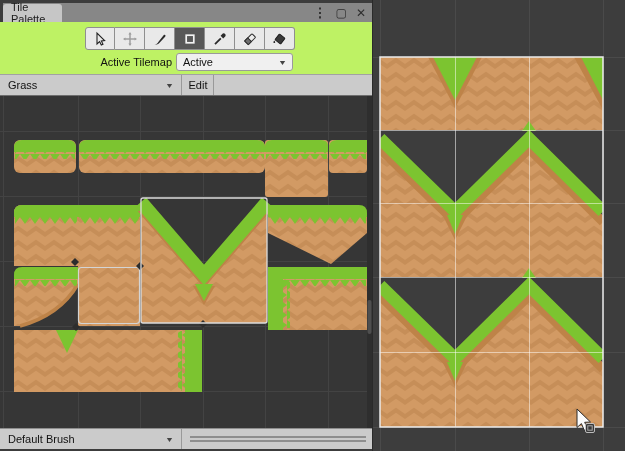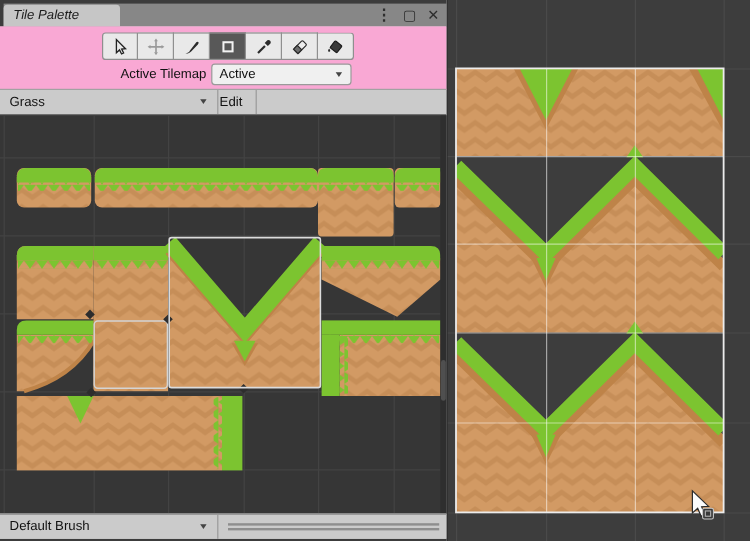--- a/index.html
+++ b/index.html
@@ -6,46 +6,46 @@
   .stage{position:relative;width:625px;height:451px;overflow:hidden;
          font-family:"Liberation Sans",sans-serif;-webkit-font-smoothing:antialiased;}
   svg{display:block;}
   
   .scene{position:absolute;left:0;top:0;width:625px;height:451px;}
   
   .panel{position:absolute;left:0;top:0;width:372px;height:451px;background:#C8C8C8;
          box-shadow:1px 0 0 #2A2A2A;}
   .titlebar{position:relative;height:22px;background:#878787;border-top:3px solid #3C3C3C;
             border-left:3px solid #3C3C3C;box-sizing:border-box;}
-  .tab{position:absolute;left:0;top:1px;height:18px;width:97px;background:#C6C6C6;
-       border-radius:3px 3px 0 0;display:flex;align-items:center;padding-left:8px;box-sizing:border-box;font-style:italic;}
+  .tab{position:absolute;left:0;top:1px;height:18px;width:59px;background:#C6C6C6;
+       border-radius:3px 3px 0 0;display:flex;align-items:center;padding-left:8px;box-sizing:border-box;}
   .tab span{font-size:11px;color:#1B1B1B;}
   .tb-icons{position:absolute;right:6px;top:0;height:19px;display:flex;align-items:center;gap:9px;}
   .tb-ic{color:#2E2E2E;font-size:12px;line-height:1;cursor:default;}
   .tb-ic.kebab{font-size:13px;font-weight:bold;}
   
-  .toolbar{position:relative;height:53px;background:#f9a8d4;border-bottom:1px solid #A2A2A2;box-sizing:border-box;}
+  .toolbar{position:relative;height:53px;background:#bef264;border-bottom:1px solid #A2A2A2;box-sizing:border-box;}
   .tools{position:absolute;left:85px;top:5px;display:flex;}
   .toolbtn{width:30px;height:23px;background:#E9E9E9;border:1px solid #8F8F8F;border-left:none;
            display:flex;align-items:center;justify-content:center;padding:0;box-sizing:border-box;}
   .toolbtn:first-child{border-left:1px solid #8F8F8F;border-radius:3px 0 0 3px;}
   .toolbtn:last-child{border-radius:0 3px 3px 0;}
   .toolbtn.active{background:#585858;}
   .tm-row{position:absolute;left:0;top:30px;width:100%;height:22px;}
   .tm-label{position:absolute;right:200px;top:4px;font-size:11px;color:#111;}
   .dropdown{position:absolute;display:flex;align-items:center;box-sizing:border-box;
             background:#F0F0F0;border:1px solid #9A9A9A;border-radius:3px;font-size:11px;color:#111;}
   .dd-tilemap{left:176px;top:1px;width:117px;height:18px;padding:0 6px;}
   .dd-arrow{margin-left:auto;font-size:7px;color:#444;transform:scaleX(1.3);}
   
   .grassrow{position:relative;height:21px;background:#CBCBCB;border-bottom:1px solid #6E6E6E;box-sizing:border-box;}
   .grass-dd{position:absolute;left:0;top:0;width:182px;height:20px;display:flex;align-items:center;
             padding:0 8px;box-sizing:border-box;font-size:11px;color:#111;border-right:1px solid #999;}
   .editbtn{position:absolute;left:183px;top:0;width:30px;height:20px;display:flex;align-items:center;
-           justify-content:flex-start;font-size:11px;color:#111;background:#CBCBCB;border-right:1px solid #999;}
+           justify-content:center;font-size:11px;color:#111;background:#CBCBCB;border-right:1px solid #999;}
   
   .palette{position:relative;width:372px;height:332px;background:#363636;}
   
   .brushbar{position:relative;height:21px;background:#CBCBCB;border-top:1px solid #8E8E8E;box-sizing:border-box;text-align:center;}
   .brush-dd{position:absolute;left:0;top:0;width:182px;height:20px;display:flex;align-items:center;
             padding:0 8px;box-sizing:border-box;font-size:11px;color:#111;border-right:1px solid #999;}
   .slider{position:absolute;left:190px;right:6px;top:7px;height:6px;
           border-top:2px solid #8E8E8E;border-bottom:2px solid #8E8E8E;box-sizing:border-box;}
   .panel-foot{height:2px;background:#3C3C3C;}
 </style>

